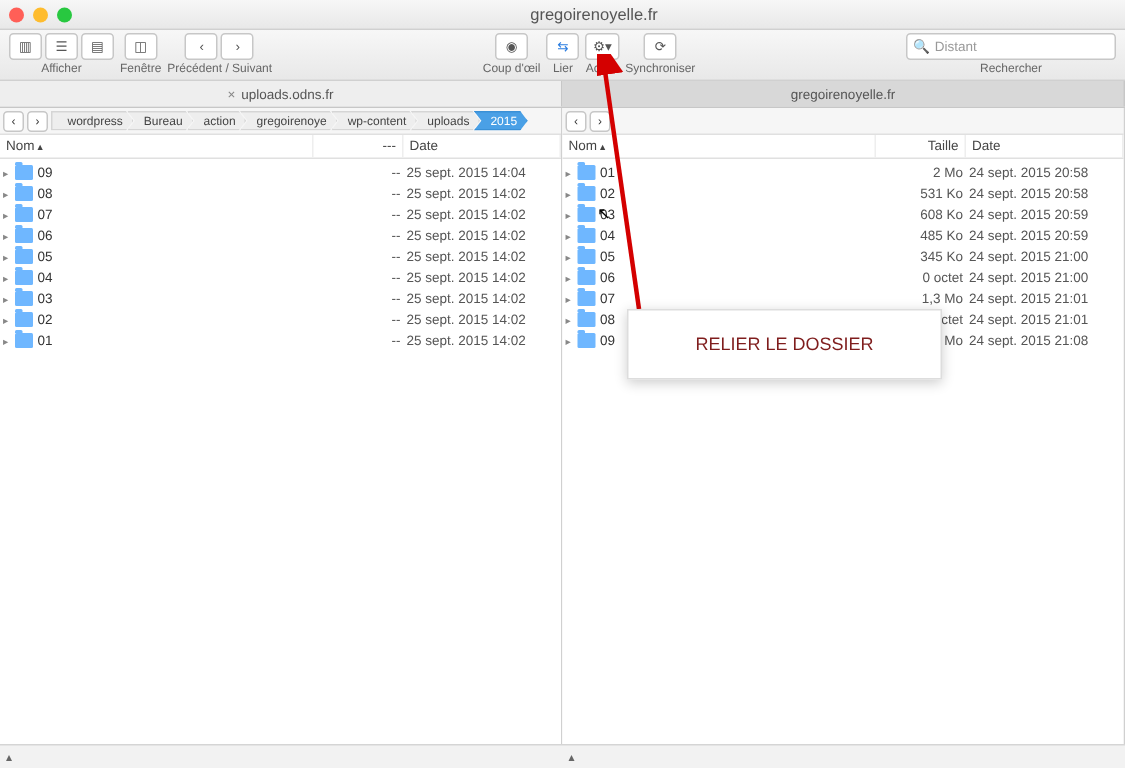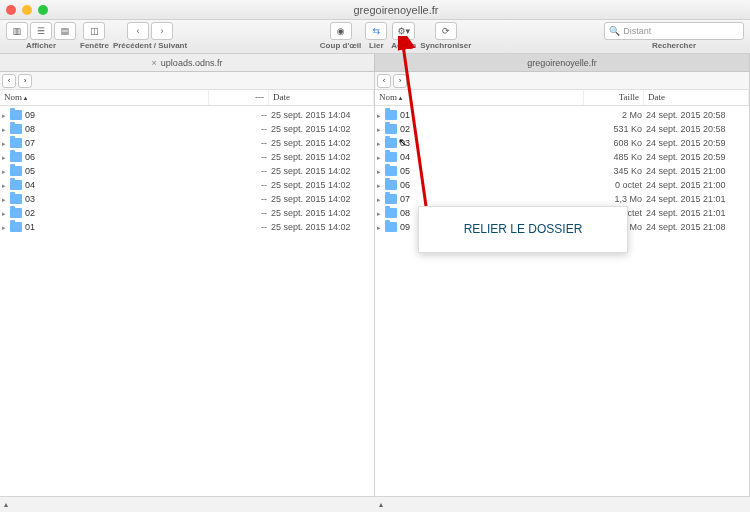--- a/index.html
+++ b/index.html
@@ -6,48 +6,48 @@
   body { width: 750px; height: 512px; background: #f2f2f2; font-size: 10px; color: #333; overflow: hidden; }
   .titlebar { height: 20px; background: linear-gradient(#f7f7f7,#e8e8e8); display:flex; align-items:center; padding:0 6px; border-bottom:1px solid #d0d0d0; }
   .traffic { display:flex; gap:6px; }
   .dot { width:10px; height:10px; border-radius:50%; }
   .red{background:#ff5f57}.yellow{background:#febc2e}.green{background:#28c840}
   .title { flex:1; text-align:center; font-size:11px; color:#555; }
   .toolbar { height:34px; background:linear-gradient(#f7f7f7,#e8e8e8); border-bottom:1px solid #d0d0d0; display:flex; align-items:flex-start; padding:2px 6px 0; gap:4px; position:relative; }
   .tgroup { display:flex; flex-direction:column; align-items:center; gap:1px; }
   .tbtns { display:flex; gap:2px; }
   .tbtn { height:18px; min-width:22px; background:#fff; border:1px solid #c7c7c7; border-radius:3px; display:flex; align-items:center; justify-content:center; font-size:9px; color:#555; padding:0 4px; }
-  .tlabel { font-size:8px; color:#666;font-weight:bold; }
+  .tlabel { font-size:8px; color:#666; }
   .spacer { flex:1; }
   .search { height:18px; width:140px; background:#fff; border:1px solid #c7c7c7; border-radius:3px; display:flex; align-items:center; padding:0 4px; gap:3px; color:#999; font-size:9px;}
   .tabs { height:18px; background:#e4e4e4; display:flex; border-bottom:1px solid #c7c7c7; }
   .tab { flex:1; display:flex; align-items:center; justify-content:center; font-size:9px; color:#555; border-right:1px solid #c7c7c7; background:#eee; }
   .tab.active { background:#d8d8d8; }
   .tab .x { margin-right:4px; color:#888; }
   .panes { display:flex; height:calc(512px - 20px - 34px - 18px - 16px); }
   .pane { flex:1; display:flex; flex-direction:column; background:#fff; border-right:1px solid #d0d0d0; }
   .crumbs { height:18px; background:#f6f6f6; border-bottom:1px solid #e0e0e0; display:flex; align-items:center; padding:0 2px; gap:0; overflow:hidden;}
   .crumb { font-size:8px; color:#444; padding:1px 6px 1px 10px; background:#eee; border:1px solid #d5d5d5; position:relative; clip-path: polygon(0 0, calc(100% - 5px) 0, 100% 50%, calc(100% - 5px) 100%, 0 100%, 5px 50%); margin-left:-4px; white-space:nowrap;}
   .crumb.first{margin-left:0; clip-path: polygon(0 0, calc(100% - 5px) 0, 100% 50%, calc(100% - 5px) 100%, 0 100%);}
   .crumb.sel { background:#4aa0e6; color:#fff; border-color:#3a90d6; }
   .navbtn { width:14px; height:14px; border:1px solid #c7c7c7; border-radius:3px; background:#fff; display:flex; align-items:center; justify-content:center; font-size:8px; margin-right:2px;}
   .hdr { height:16px; background:#fff; border-bottom:1px solid #e0e0e0; display:flex; font-size:9px; color:#444; }
-  .hdr > div { padding:2px 4px; border-right:1px solid #eee;font-family:Liberation Serif, serif; }
+  .hdr > div { padding:2px 4px; border-right:1px solid #eee; }
   .c-name{flex:1}.c-size{width:60px;text-align:right}.c-date{width:105px}
   .rows { flex:1; overflow:auto; background:#fff; }
   .row { height:14px; display:flex; align-items:flex-end; font-size:9px; color:#333; padding:0 2px; }
   .row .tri { width:8px; color:#888; font-size:7px; }
   .row .fi { width:12px; height:10px; background:#6fb7ff; border-radius:1px; margin-right:3px; position:relative;}
   .row .fi:before{content:"";position:absolute;top:-2px;left:0;width:5px;height:2px;background:#6fb7ff;border-radius:1px 1px 0 0;}
   .row .nm{flex:1}
   .row .sz{width:60px;text-align:right;color:#555}
   .row .dt{width:105px;color:#555;padding-left:4px}
   .status { height:16px; background:#f2f2f2; border-top:1px solid #d5d5d5; display:flex; }
   .status > div{flex:1; display:flex; align-items:center; padding:0 4px; font-size:8px; color:#666;}
-  .callout { position:absolute; left:418px; top:206px; width:210px; background:#fff; border:1px solid #ddd; box-shadow:0 2px 8px rgba(0,0,0,0.2); padding:14px 10px; text-align:center; color:#0c4a6e; font-size:12px; font-weight:500; line-height:1.4; }
+  .callout { position:absolute; left:418px; top:206px; width:210px; background:#fff; border:1px solid #ddd; box-shadow:0 2px 8px rgba(0,0,0,0.2); padding:14px 10px; text-align:center; color:#7f1d1d; font-size:12px; font-weight:500; line-height:1.4; }
   .arrow { position:absolute; left:398px; top:36px; width:40px; height:172px; pointer-events:none; }
   .cursor { position:absolute; left:398px; top:136px; font-size:11px; color:#000; }
   .link-icon{color:#2b7de0}
   .asc:after{content:" ▴"; font-size:7px;}
 </style>
 </head>
 <body>
 
 <div class="titlebar">
   <div class="traffic">
@@ -124,20 +124,21 @@
       <span>gregoirenoyelle.fr</span>
     </div>
 </div>
 
 <div class="panes">
 
   <div class="pane">
     <div class="crumbs">
       <div class="navbtn">‹</div>
       <div class="navbtn">›</div>
+      <div id="lcrumbs"><span class="crumb first">wordpress</span><span class="crumb">Bureau</span><span class="crumb">action</span><span class="crumb">gregoirenoye</span><span class="crumb">wp-content</span><span class="crumb">uploads</span><span class="crumb sel">2015</span></div>
     </div>
     <div class="hdr">
       <div class="c-name asc">Nom</div>
       <div class="c-size">---</div>
       <div class="c-date">Date</div>
     </div>
     <div class="rows" id="lrows">
         <div class="row">
           <span class="tri">▸</span>
           <span class="fi"></span>

